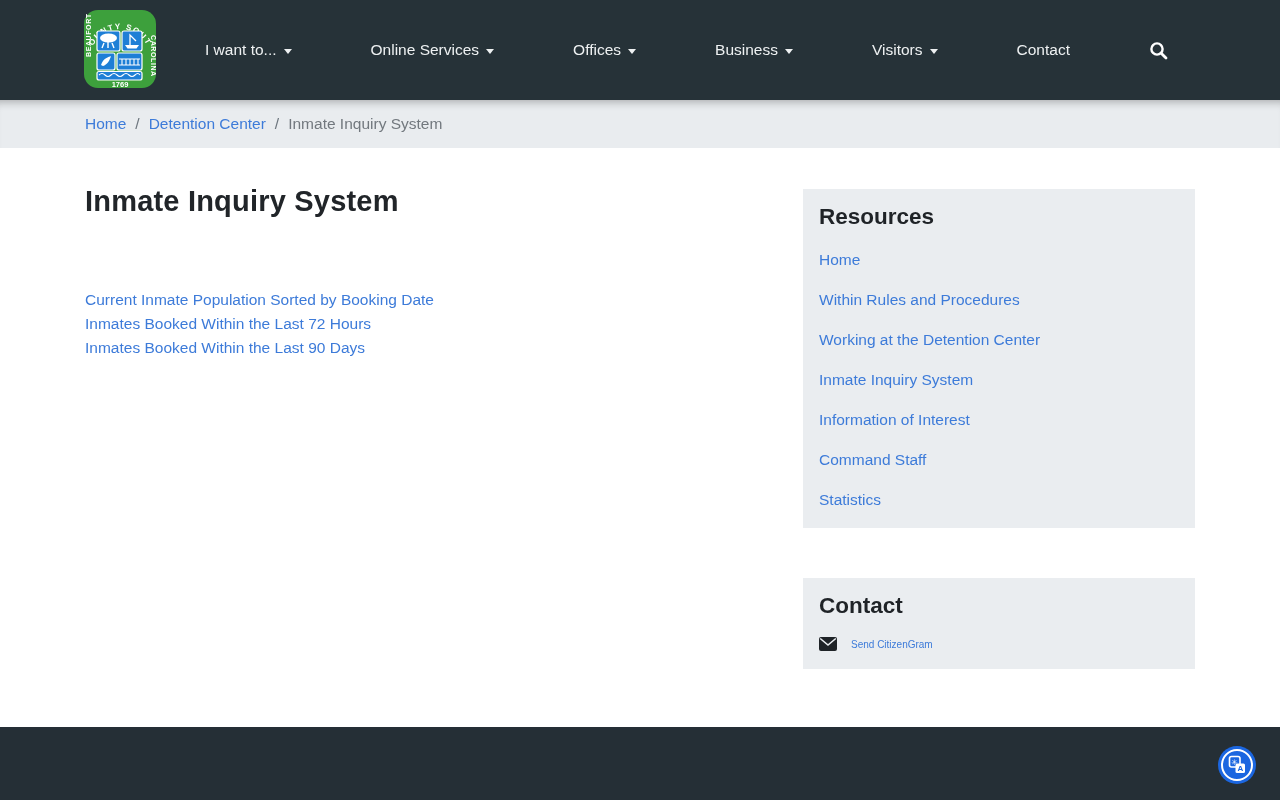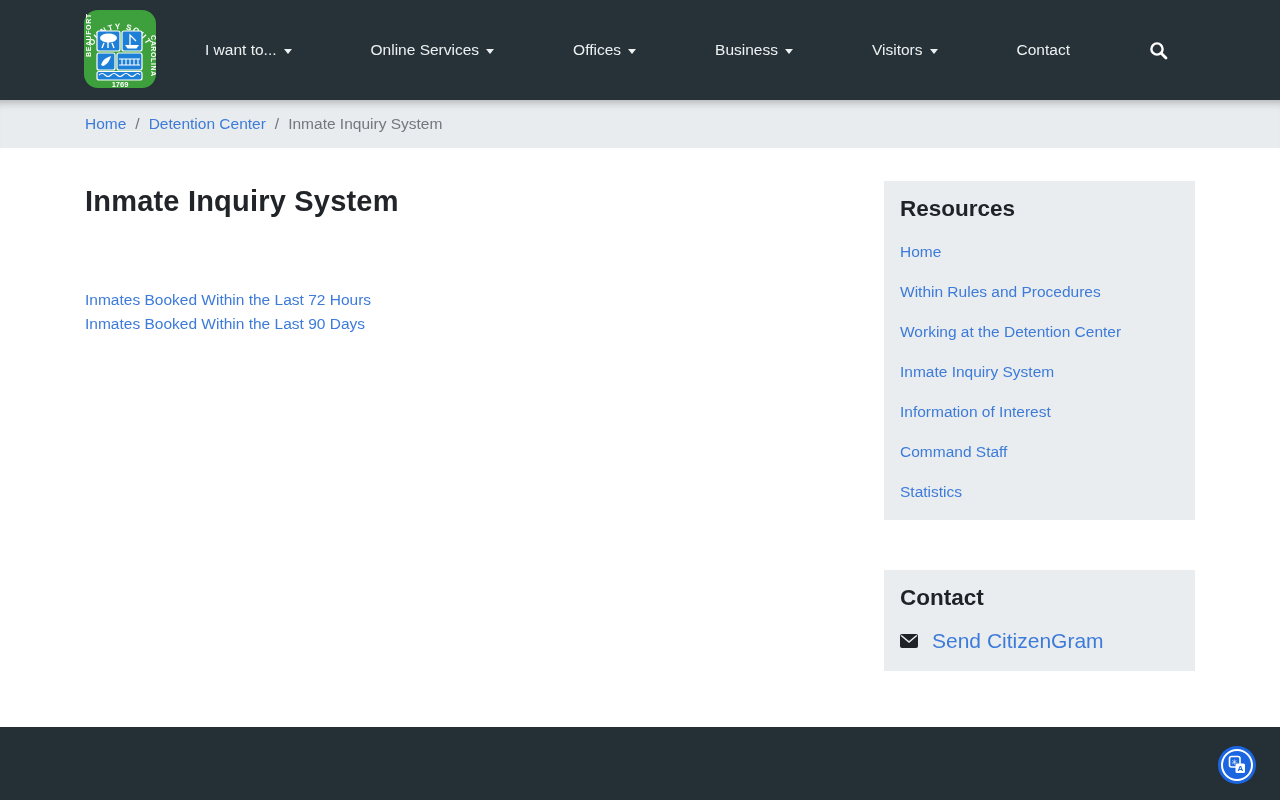--- a/index.html
+++ b/index.html
@@ -26,30 +26,30 @@
 
   
   .page-main { height: 579px; background: #fff; display: flex; }
   .content-col { width: 700px; margin-left: 85px; }
   .page-title { font-size: 29px; font-weight: bold; color: #212529; margin-top: 37px;
     letter-spacing: 0.2px; }
   .report-links { margin-top: 70px; }
   .report-links a { display: block; color: #3d7bd9; font-size: 15.5px; line-height: 24px;
     text-decoration: none; cursor: pointer; }
 
-  .sidebar-col { width: 311px; margin-left: auto; margin-right: 85px; }
+  .sidebar-col { width: 392px; margin-left: auto; margin-right: 85px; margin-top: 8px; }
   .side-box { background: #eaedf0; padding: 14px 16px 8px 16px; }
   .resources-box { margin-top: 33px; }
   .side-box h2 { font-size: 22.5px; font-weight: bold; color: #1f2327; line-height: 27px; }
   .resource-list { margin-top: 10px; }
   .resource-list a { display: block; color: #3d7bd9; font-size: 15.5px; line-height: 40px;
     text-decoration: none; cursor: pointer; }
   .contact-box { margin-top: 50px; padding-bottom: 18px; }
   .contact-row { margin-top: 18px; display: flex; align-items: center; gap: 14px; }
-  .contact-row a { color: #3d7bd9; font-size: 21px; text-decoration: none; cursor: pointer; }
+  .contact-row a { color: #3d7bd9; font-size: 10px; text-decoration: none; cursor: pointer; }
 
   
   .site-footer { position: relative; height: 73px; background: #252f36; }
   .translate-widget { position: absolute; right: 24px; bottom: 16px; width: 38px; height: 38px;
     border-radius: 50%; cursor: pointer; }
 </style>
 </head>
 <body>
 
 <header class="site-header">
@@ -123,20 +123,21 @@
   <span class="crumb-sep">/</span>
   <a class="crumb-link">Detention Center</a>
   <span class="crumb-sep">/</span>
   <span class="crumb-current">Inmate Inquiry System</span>
 </div>
 
 <main class="page-main">
   <div class="content-col">
     <h1 class="page-title">Inmate Inquiry System</h1>
     <div class="report-links">
+      <a>Current Inmate Population Sorted by Booking Date</a>
       <a>Inmates Booked Within the Last 72 Hours</a>
       <a>Inmates Booked Within the Last 90 Days</a>
     </div>
   </div>
 
   <aside class="sidebar-col">
     <div class="side-box resources-box">
       <h2>Resources</h2>
       <div class="resource-list">
         <a>Home</a>

